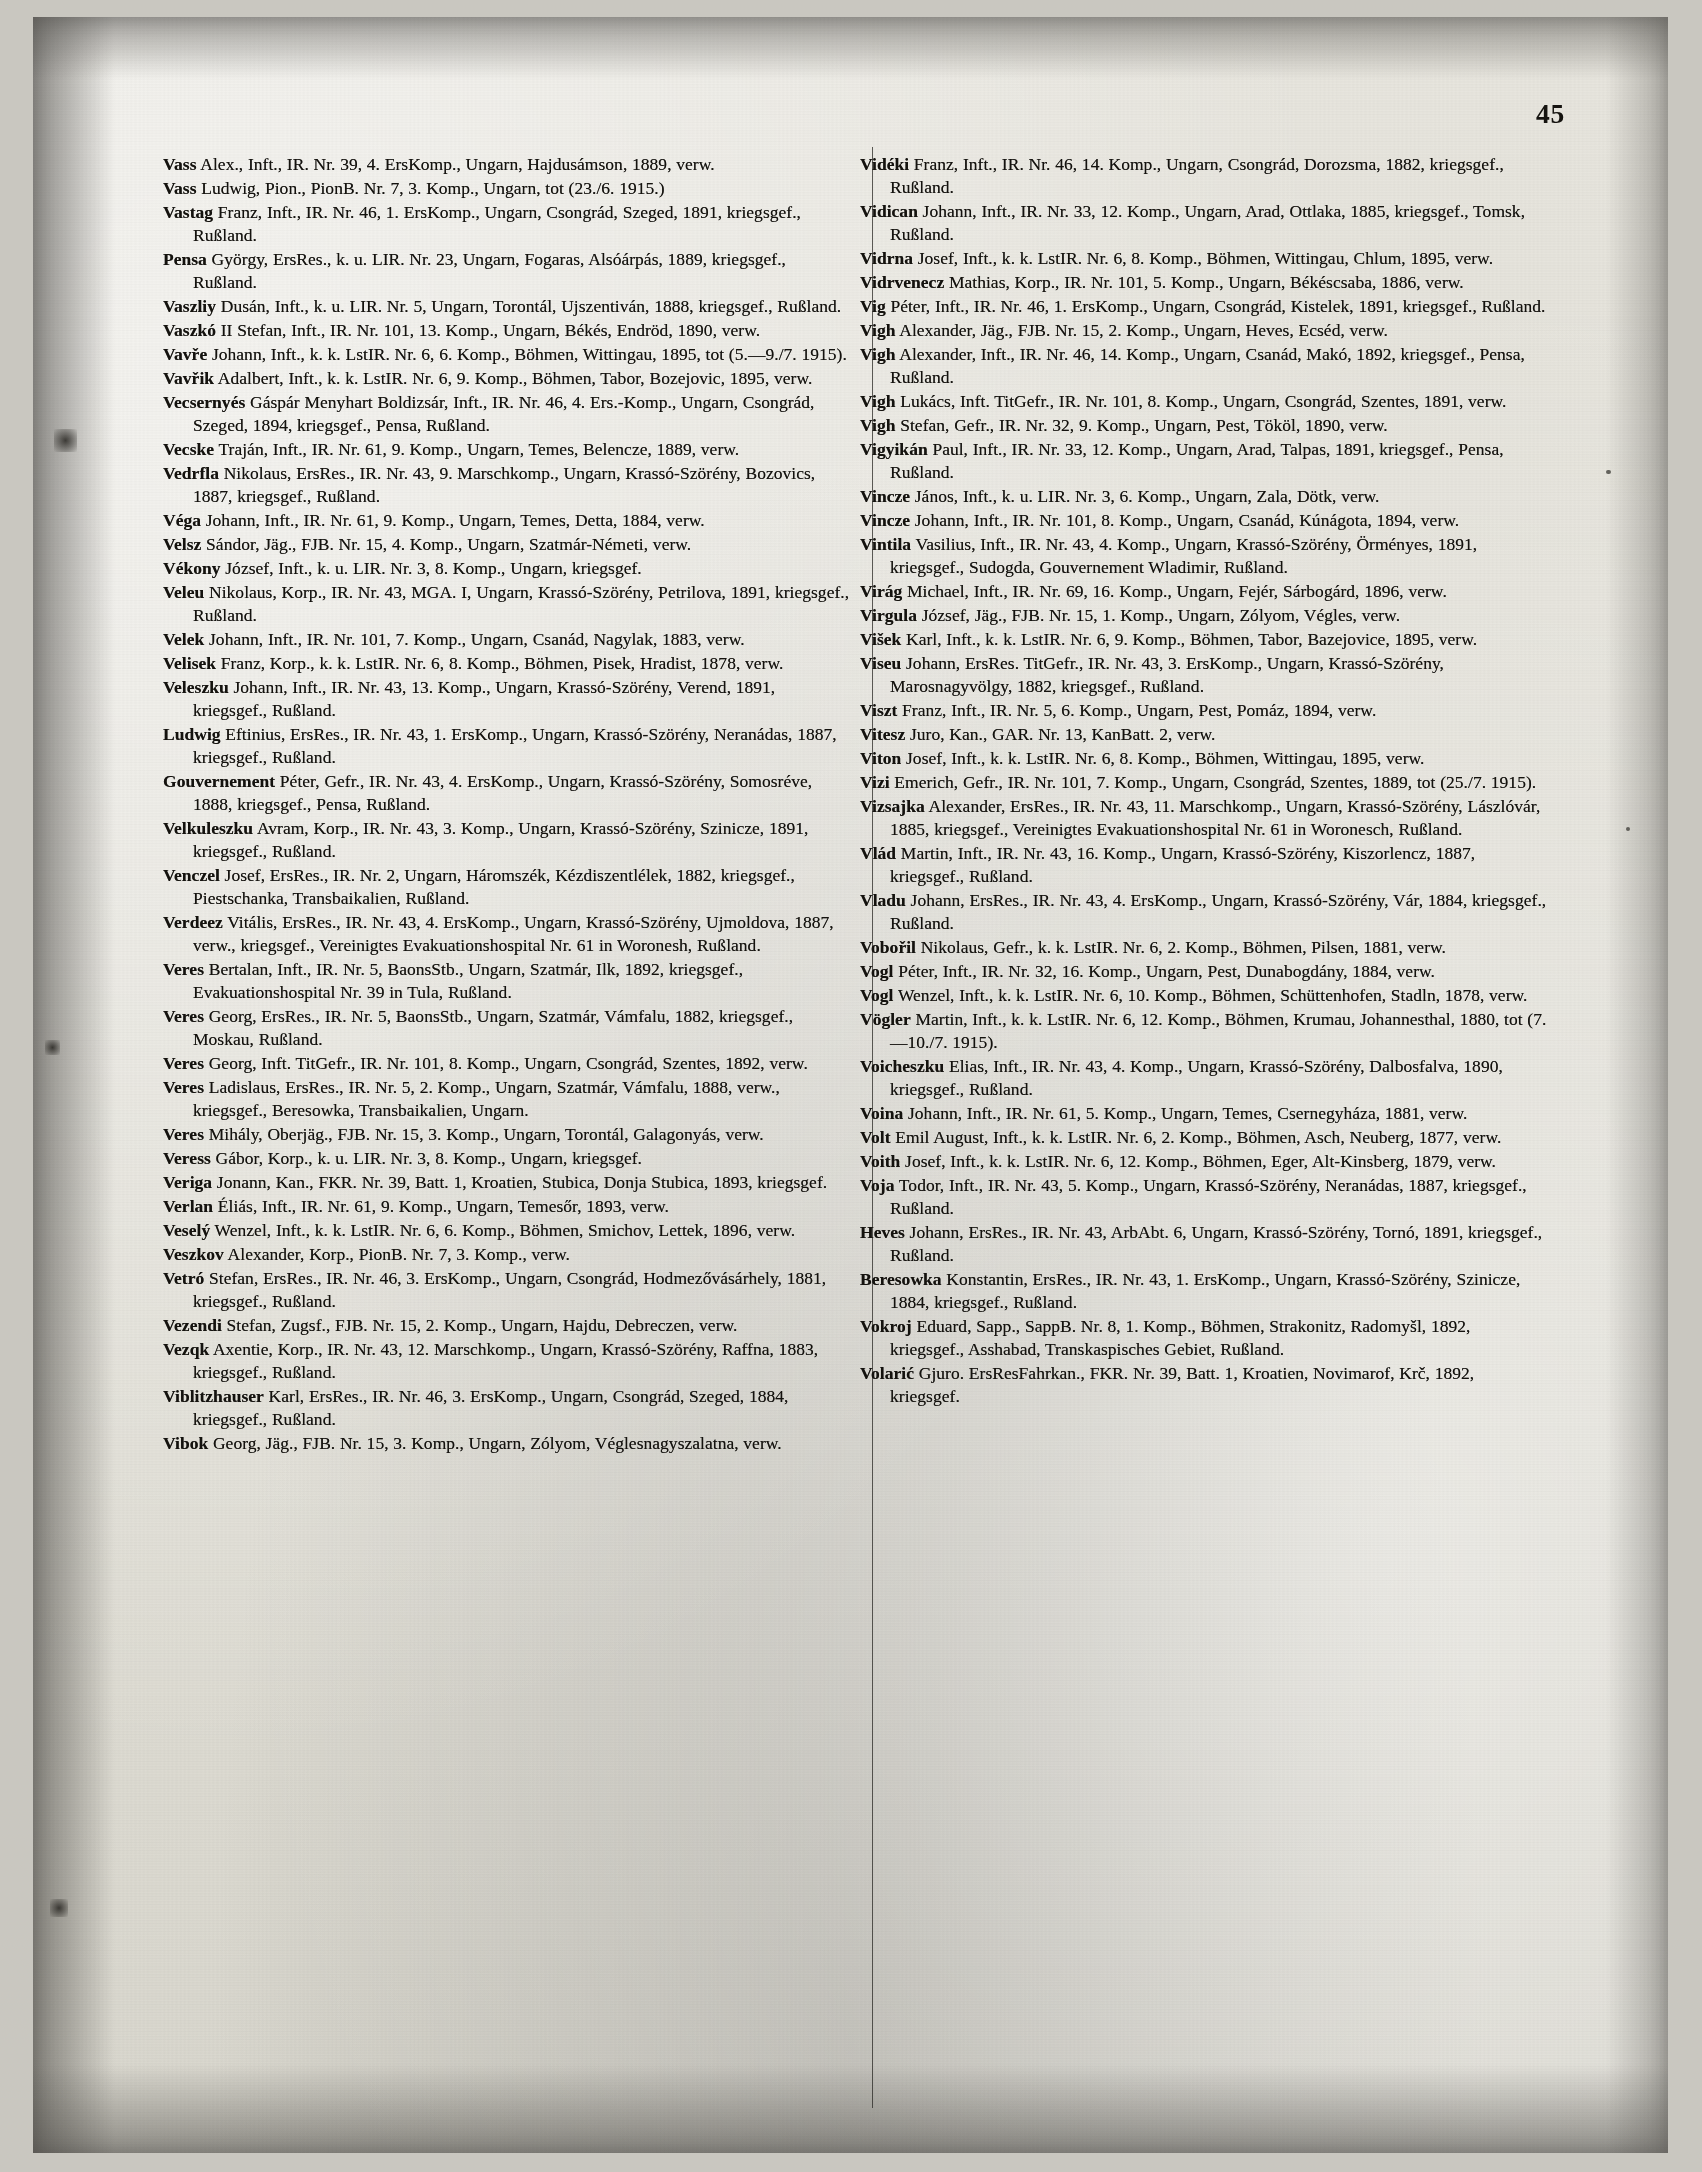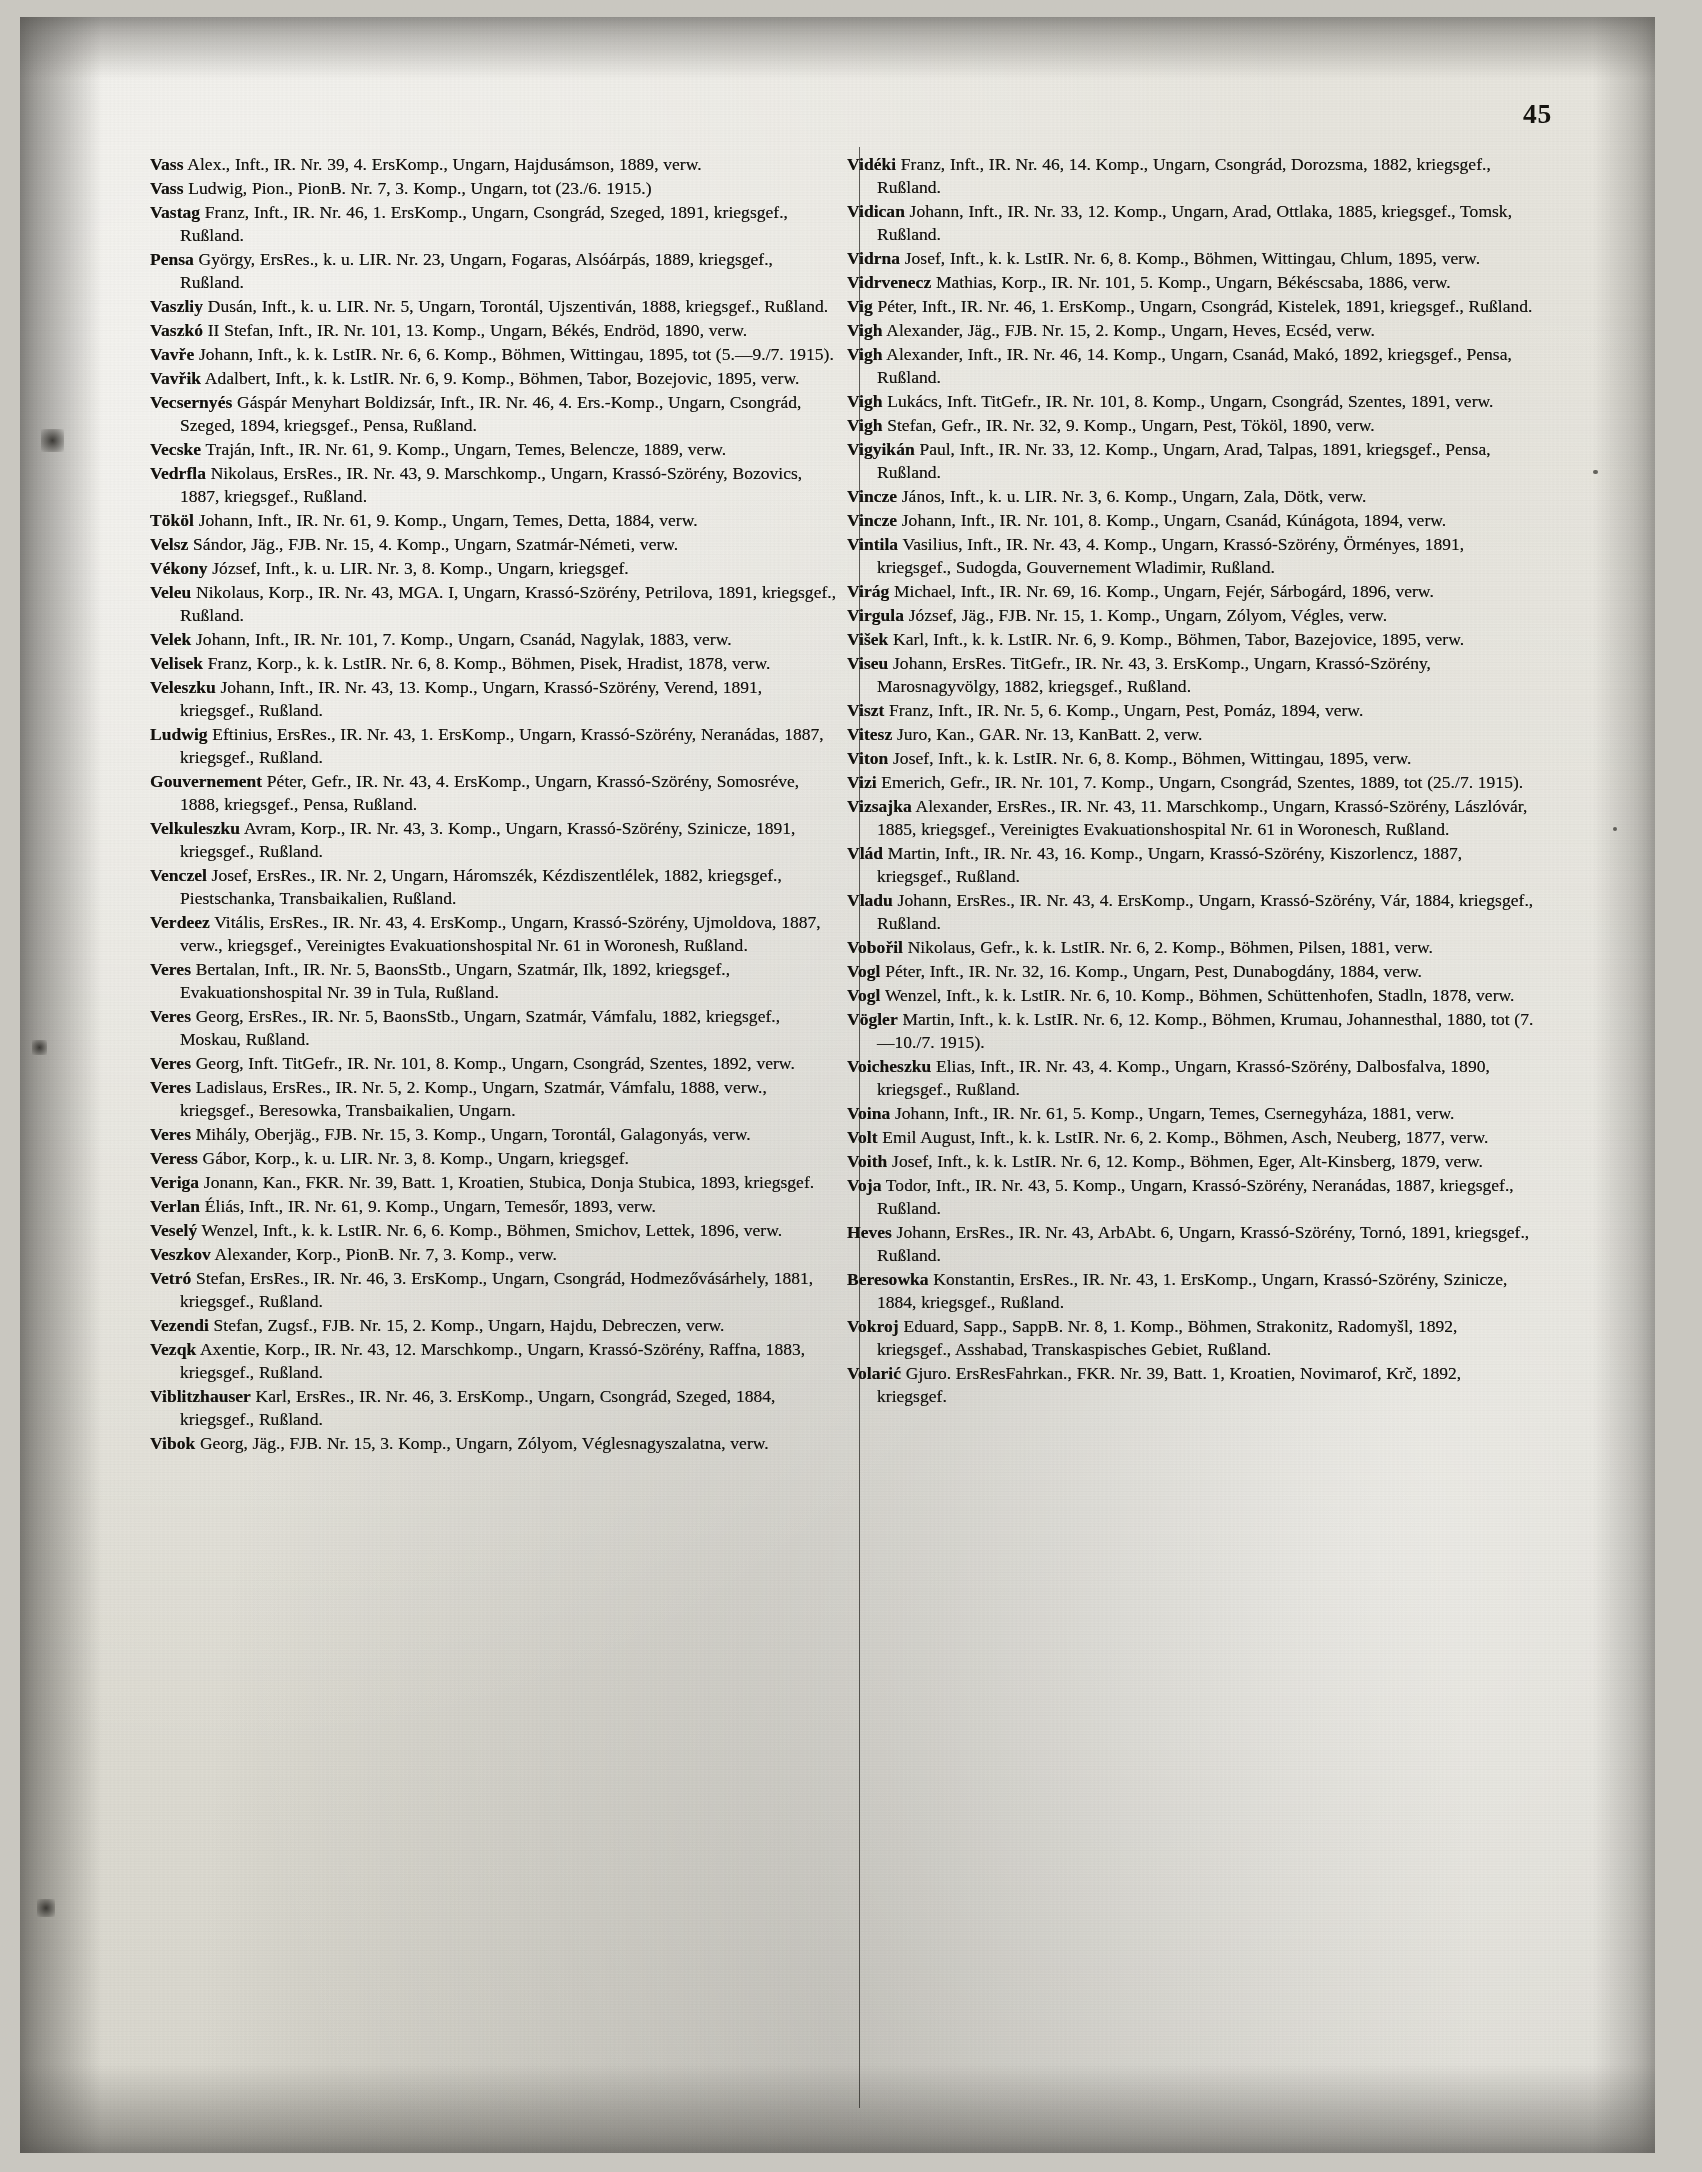--- a/index.html
+++ b/index.html
@@ -11,21 +11,21 @@
     position: relative;
     width: 1703px;
     height: 2172px;
     background: #c9c7c0;
     overflow: hidden;
     font-family: "Liberation Serif", serif;
   }
   
   .paper {
     position: absolute;
-    left: 20px;
+    left: 33px;
     top: 16.5px;
     width: 1635px;
     height: 2136px;
     background:
       radial-gradient(ellipse at 12% 18%, rgba(255,255,255,0.55), rgba(255,255,255,0) 55%),
       radial-gradient(ellipse at 82% 72%, rgba(255,255,255,0.45), rgba(255,255,255,0) 60%),
       radial-gradient(ellipse at 50% 95%, rgba(120,118,112,0.35), rgba(255,255,255,0) 55%),
       linear-gradient(170deg, #e9e7e0 0%, #e4e2da 35%, #dedcd3 65%, #d6d4cb 100%);
     box-shadow: 0 0 20.6px rgba(0,0,0,0.25) inset;
   }
@@ -146,21 +146,21 @@
           <div class="entry"><b>Vass</b> Ludwig, Pion., PionB. Nr. 7, 3. Komp., Ungarn, tot (23./6. 1915.)</div>
           <div class="entry"><b>Vastag</b> Franz, Inft., IR. Nr. 46, 1. ErsKomp., Ungarn, Csongrád, Szeged, 1891, kriegsgef., Rußland.</div>
           <div class="entry"><b>Pensa</b> György, ErsRes., k. u. LIR. Nr. 23, Ungarn, Fogaras, Alsóárpás, 1889, kriegsgef., Rußland.</div>
           <div class="entry"><b>Vaszliy</b> Dusán, Inft., k. u. LIR. Nr. 5, Ungarn, Torontál, Ujszentiván, 1888, kriegsgef., Rußland.</div>
           <div class="entry"><b>Vaszkó</b> II Stefan, Inft., IR. Nr. 101, 13. Komp., Ungarn, Békés, Endröd, 1890, verw.</div>
           <div class="entry"><b>Vavře</b> Johann, Inft., k. k. LstIR. Nr. 6, 6. Komp., Böhmen, Wittingau, 1895, tot (5.—9./7. 1915).</div>
           <div class="entry"><b>Vavřik</b> Adalbert, Inft., k. k. LstIR. Nr. 6, 9. Komp., Böhmen, Tabor, Bozejovic, 1895, verw.</div>
           <div class="entry"><b>Vecsernyés</b> Gáspár Menyhart Boldizsár, Inft., IR. Nr. 46, 4. Ers.-Komp., Ungarn, Csongrád, Szeged, 1894, kriegsgef., Pensa, Rußland.</div>
           <div class="entry"><b>Vecske</b> Traján, Inft., IR. Nr. 61, 9. Komp., Ungarn, Temes, Belencze, 1889, verw.</div>
           <div class="entry"><b>Vedrfla</b> Nikolaus, ErsRes., IR. Nr. 43, 9. Marschkomp., Ungarn, Krassó-Szörény, Bozovics, 1887, kriegsgef., Rußland.</div>
-          <div class="entry"><b>Tököl</b> Johann, Inft., IR. Nr. 61, 9. Komp., Ungarn, Temes, Detta, 1884, verw.</div>
+          <div class="entry"><b>Véga</b> Johann, Inft., IR. Nr. 61, 9. Komp., Ungarn, Temes, Detta, 1884, verw.</div>
           <div class="entry"><b>Velsz</b> Sándor, Jäg., FJB. Nr. 15, 4. Komp., Ungarn, Szatmár-Németi, verw.</div>
           <div class="entry"><b>Vékony</b> József, Inft., k. u. LIR. Nr. 3, 8. Komp., Ungarn, kriegsgef.</div>
           <div class="entry"><b>Veleu</b> Nikolaus, Korp., IR. Nr. 43, MGA. I, Ungarn, Krassó-Szörény, Petrilova, 1891, kriegsgef., Rußland.</div>
           <div class="entry"><b>Velek</b> Johann, Inft., IR. Nr. 101, 7. Komp., Ungarn, Csanád, Nagylak, 1883, verw.</div>
           <div class="entry"><b>Velisek</b> Franz, Korp., k. k. LstIR. Nr. 6, 8. Komp., Böhmen, Pisek, Hradist, 1878, verw.</div>
           <div class="entry"><b>Veleszku</b> Johann, Inft., IR. Nr. 43, 13. Komp., Ungarn, Krassó-Szörény, Verend, 1891, kriegsgef., Rußland.</div>
           <div class="entry"><b>Ludwig</b> Eftinius, ErsRes., IR. Nr. 43, 1. ErsKomp., Ungarn, Krassó-Szörény, Neranádas, 1887, kriegsgef., Rußland.</div>
           <div class="entry"><b>Gouvernement</b> Péter, Gefr., IR. Nr. 43, 4. ErsKomp., Ungarn, Krassó-Szörény, Somosréve, 1888, kriegsgef., Pensa, Rußland.</div>
           <div class="entry"><b>Velkuleszku</b> Avram, Korp., IR. Nr. 43, 3. Komp., Ungarn, Krassó-Szörény, Szinicze, 1891, kriegsgef., Rußland.</div>
           <div class="entry"><b>Venczel</b> Josef, ErsRes., IR. Nr. 2, Ungarn, Háromszék, Kézdiszentlélek, 1882, kriegsgef., Piestschanka, Transbaikalien, Rußland.</div>

